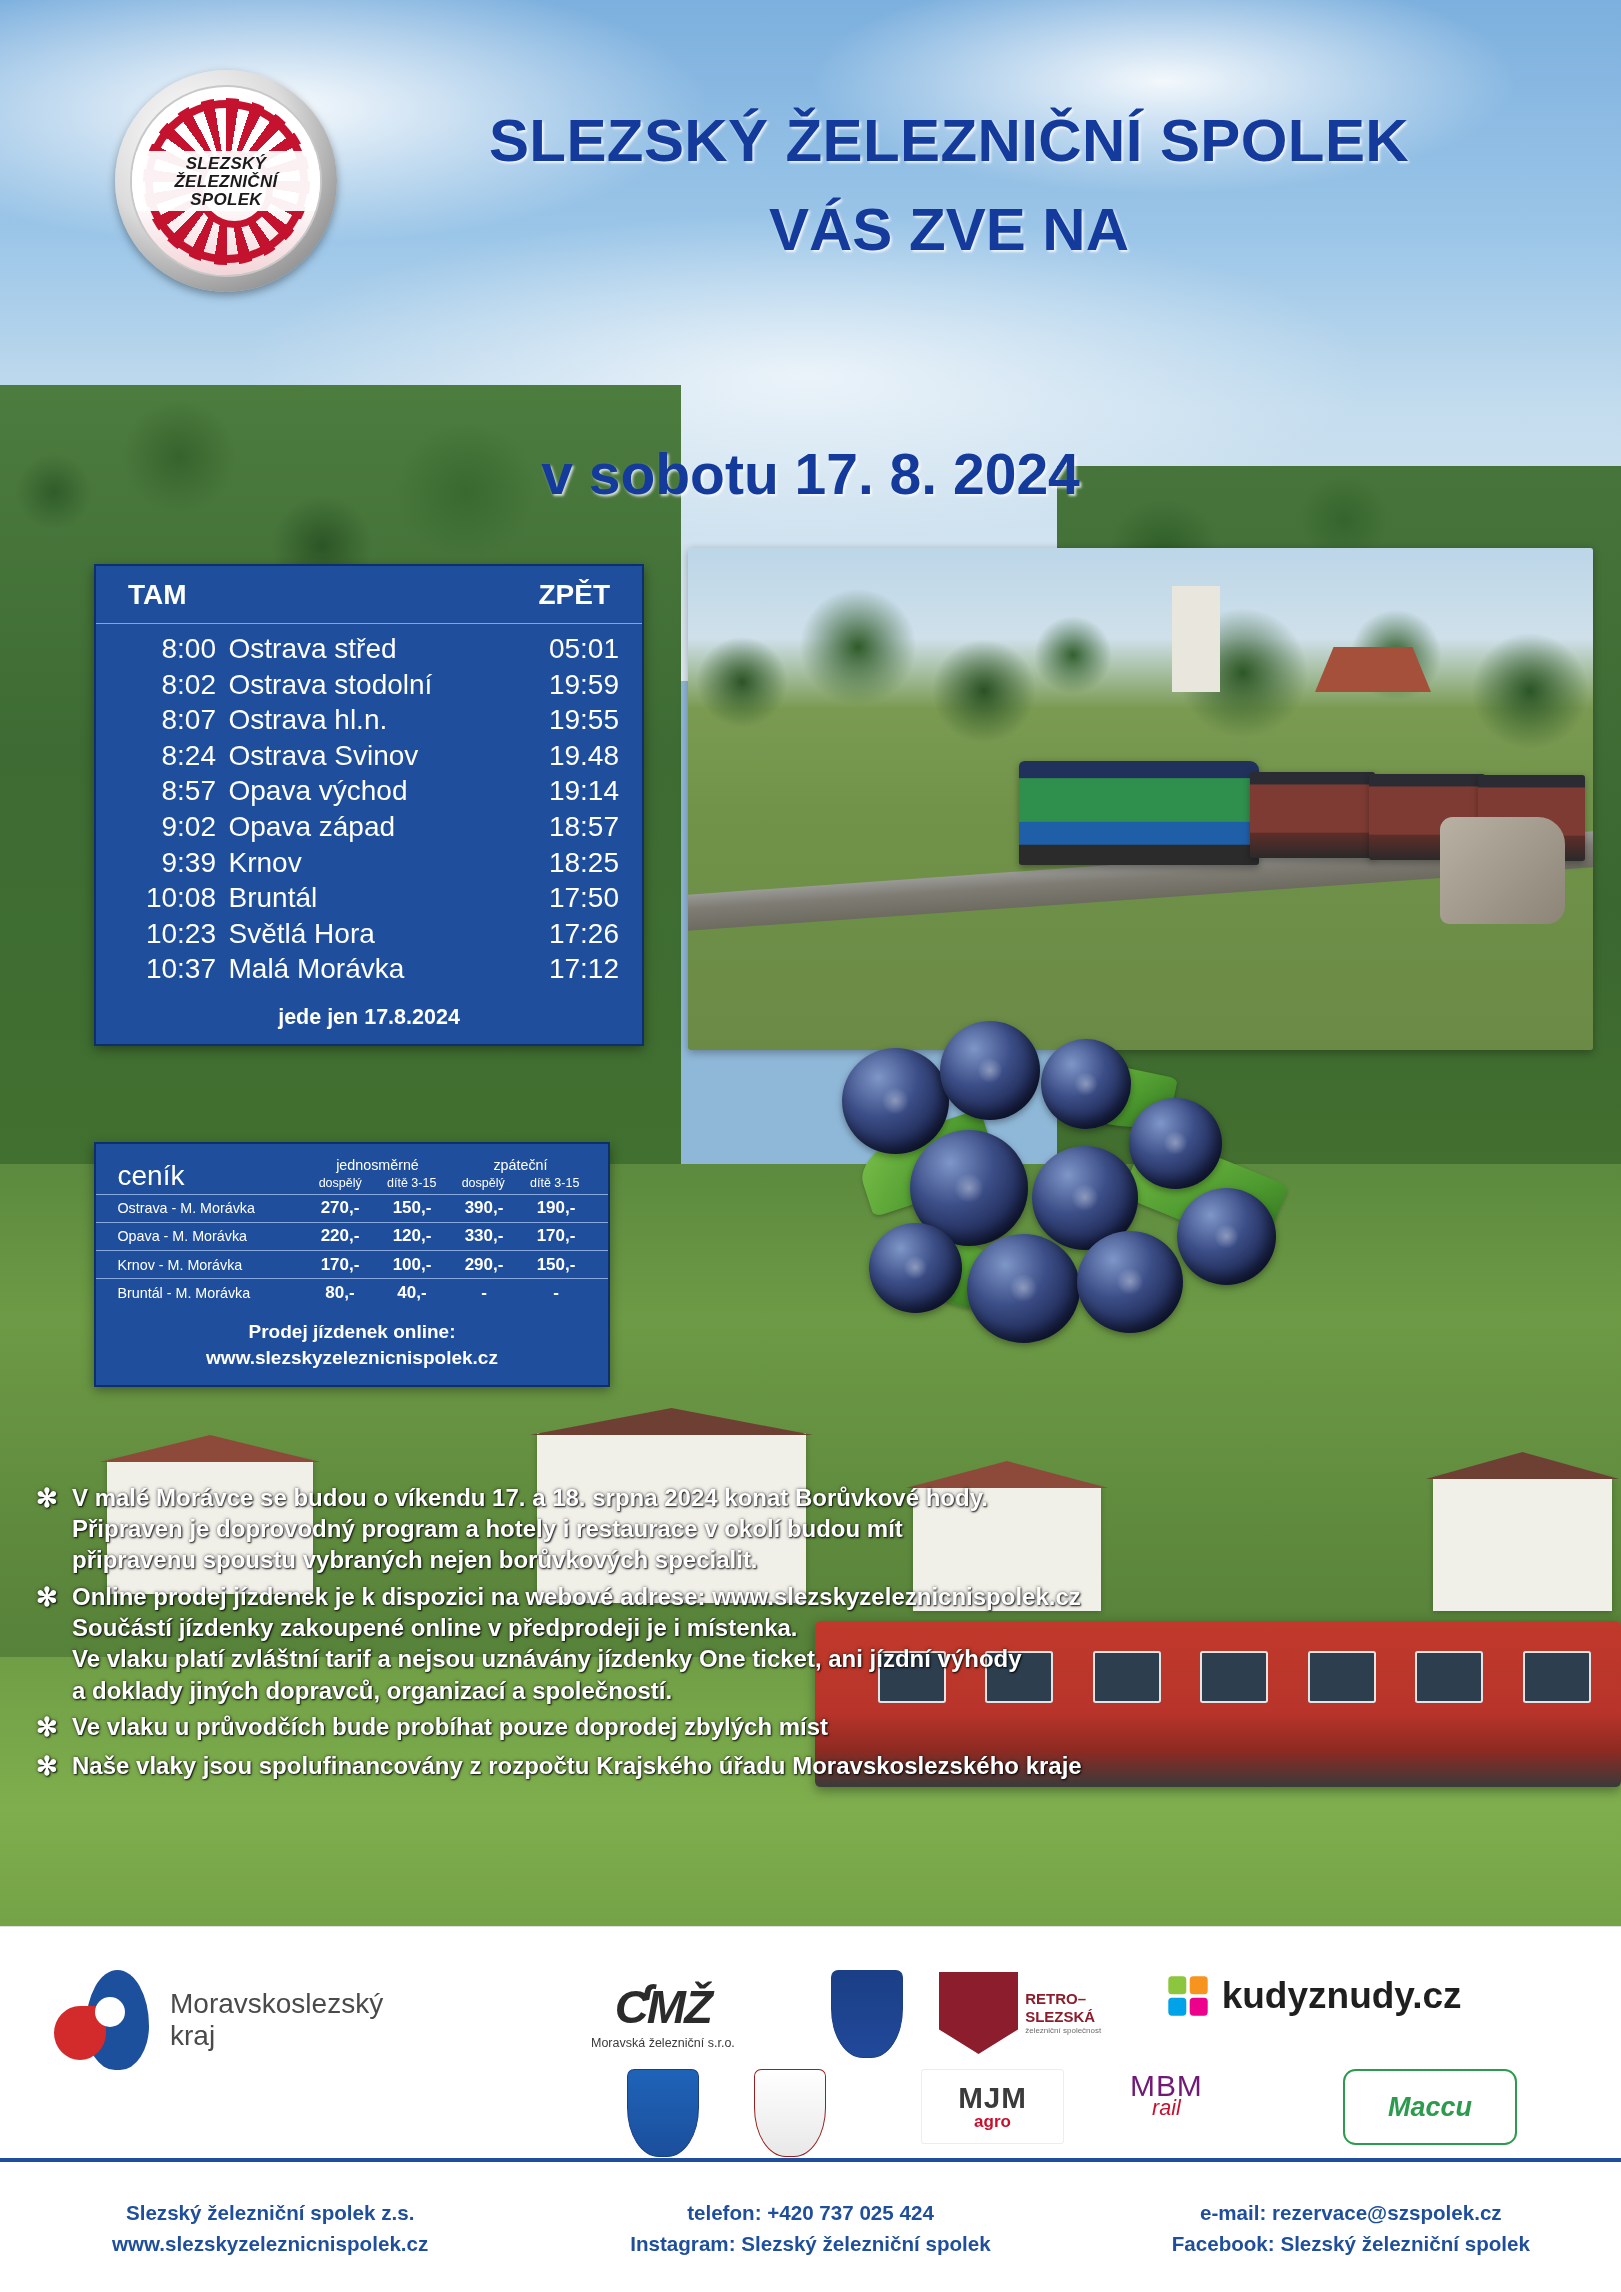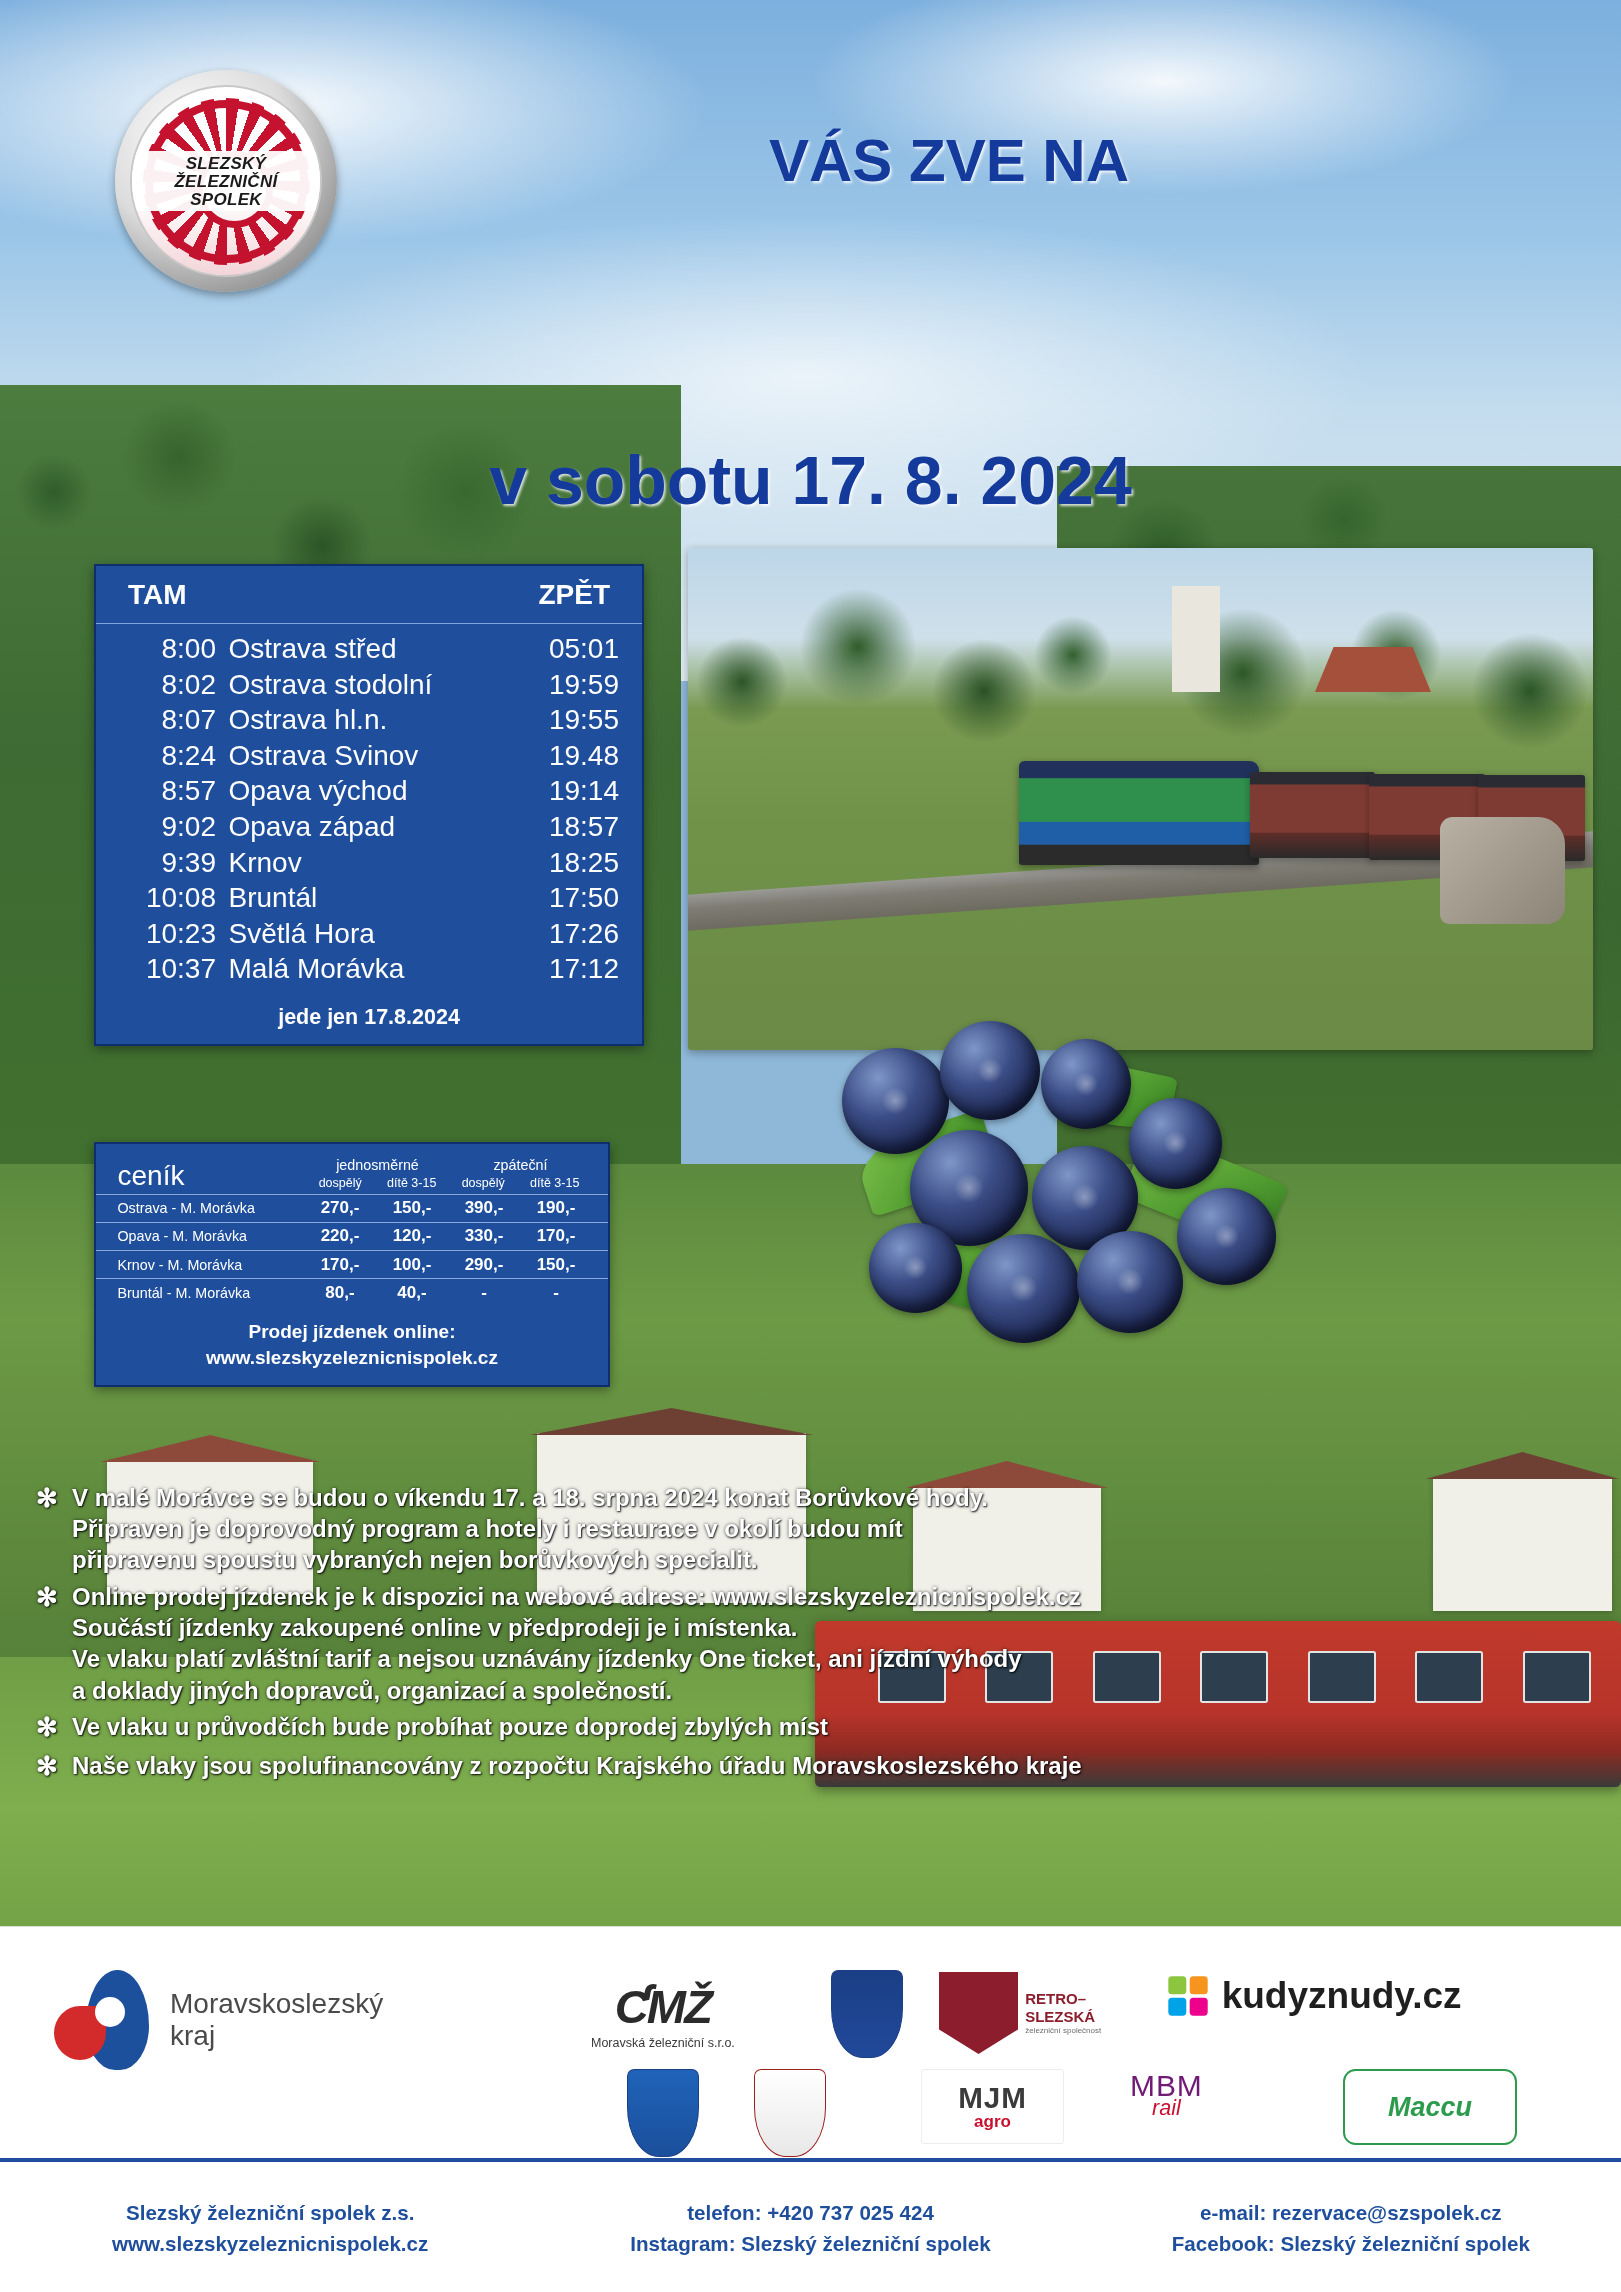--- a/index.html
+++ b/index.html
@@ -219,21 +219,21 @@
     font-size: 60px; font-weight: bold; margin-top: 19.7px;
     text-shadow: 1.8px 1.8px 2.7px rgba(255,255,255,0.85);
   }
   .t3 {
     position: absolute; left: 0; top: 358px; width: 1621px;
     text-align: center; font-size: 56px; font-weight: bold; color: #143a9c;
     text-shadow: 1.8px 1.8px 2.7px rgba(255,255,255,0.8);
   }
   .t4 {
     position: absolute; left: 0; top: 441px; width: 1621px;
-    text-align: center; font-size: 68px; font-weight: bold; color: #143a9c;
+    text-align: center; font-size: 57px; font-weight: bold; color: #143a9c;
     text-shadow: 1.8px 1.8px 2.7px rgba(255,255,255,0.8);
   }
 
   
   .timetable {
     position: absolute;
     left: 94px; top: 564px; width: 546px;
     background: #1f4f9c;
     border: 2.7px solid #0e2f6e;
     z-index: 6;
@@ -504,20 +504,21 @@
       <div class="logo-ring"></div>
       <div class="logo-shine"></div>
       <div class="logo-band">
         <span>SLEZSKÝ ŽELEZNIČNÍ</span>
         <small>SPOLEK</small>
       </div>
     </div>
   </div>
 
   <div class="title-block">
+    <div class="t1">SLEZSKÝ ŽELEZNIČNÍ SPOLEK</div>
     <div class="t2">VÁS ZVE NA</div>
   </div>
   <div class="t4">v sobotu 17. 8. 2024</div>
 </div>
 
 <div class="timetable">
   <div class="tt-head">
     <span>TAM</span>
     <span>ZPĚT</span>
   </div>

